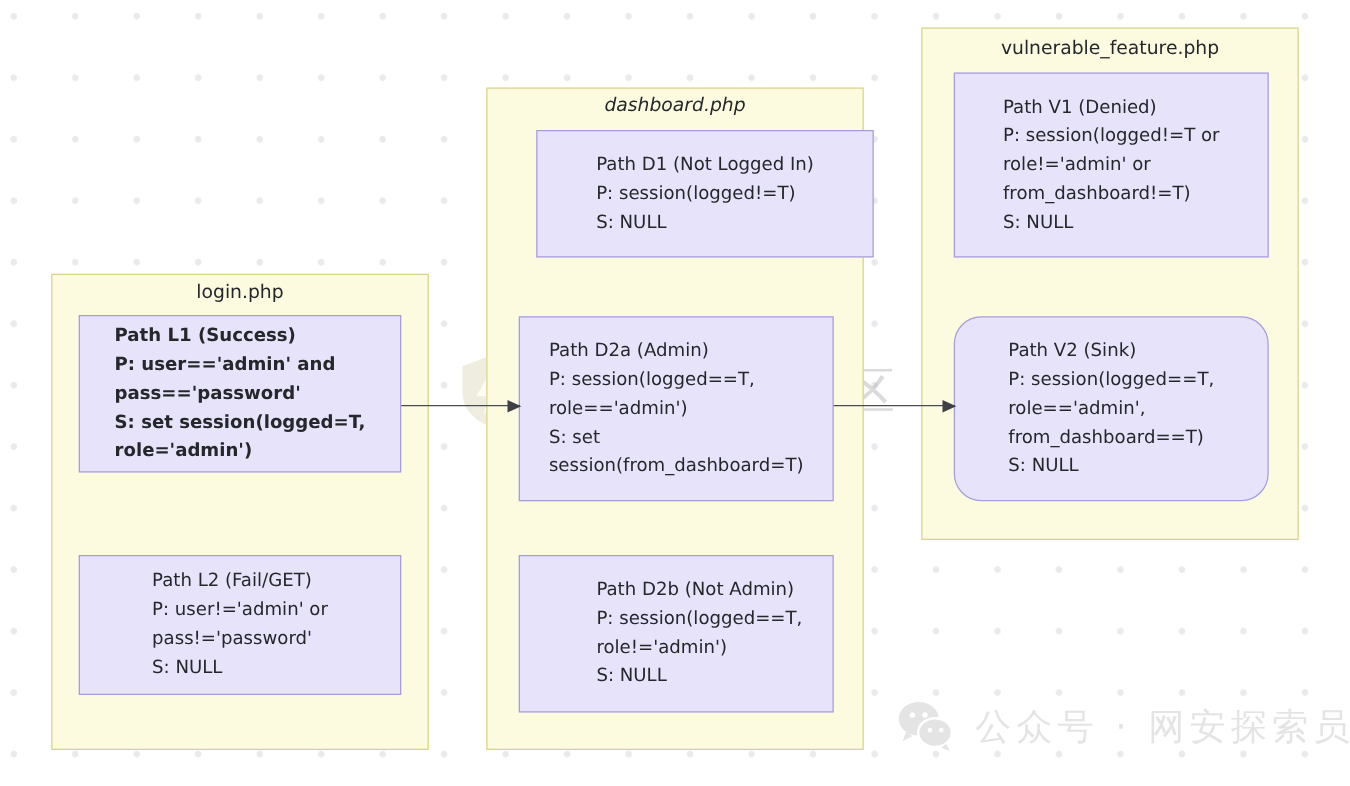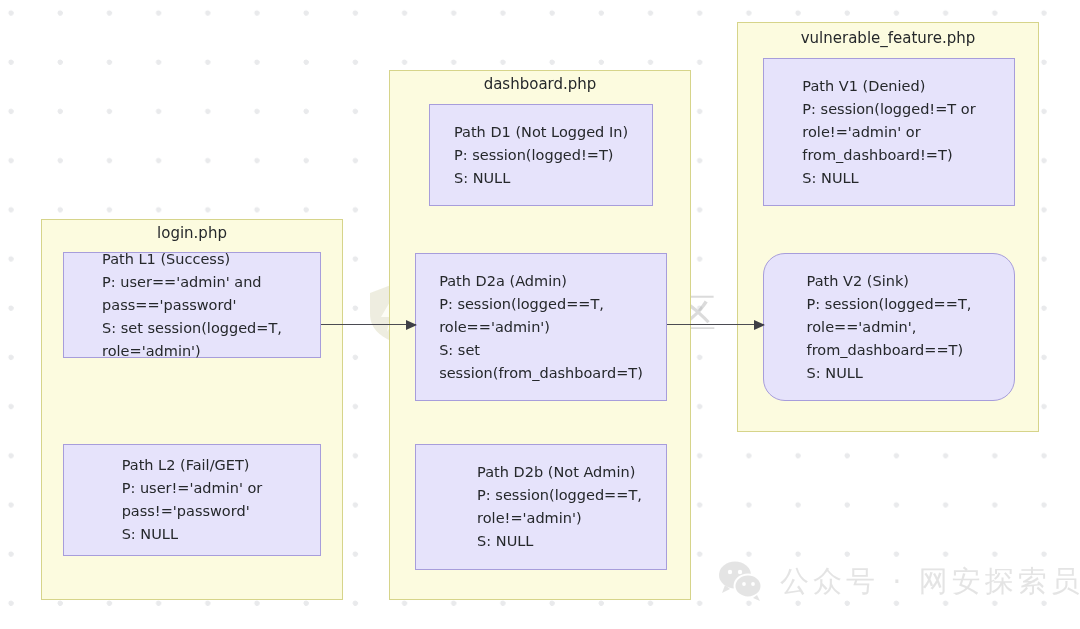--- a/index.html
+++ b/index.html
@@ -157,38 +157,38 @@
       <circle cx="37" cy="24" r="1.9" fill="#ffffff"></circle>
     </svg>
     <span class="wm-text">公众号 · 网安探索员</span>
   </div>
 
   <div id="diagram">
 
     <div class="container-box" style="left:41px; top:219px; width:302px; height:381px;">
       <div class="container-title" style="top:4px;">login.php</div>
     </div>
-    <div class="node" style="left:63px; top:252px; width:258px; height:106px;">
+    <div class="node" style="left:63px; top:252px; width:258px; height:126px;font-weight:bold;">
       <span class="node-text">Path L1 (Success)
 P: user=='admin' and
 pass=='password'
 S: set session(logged=T,
 role='admin')</span>
     </div>
     <div class="node" style="left:63px; top:444px; width:258px; height:112px;">
       <span class="node-text">Path L2 (Fail/GET)
 P: user!='admin' or
 pass!='password'
 S: NULL</span>
     </div>
 
     <div class="container-box" style="left:389px; top:70px; width:302px; height:530px;">
-      <div class="container-title" style="top:4px;">dashboard.php</div>
-    </div>
-    <div class="node" style="left:429px; top:104px; width:224px; height:102px;">
+      <div class="container-title" style="top:4px;font-style:italic;">dashboard.php</div>
+    </div>
+    <div class="node" style="left:429px; top:104px; width:270px; height:102px;">
       <span class="node-text">Path D1 (Not Logged In)
 P: session(logged!=T)
 S: NULL</span>
     </div>
     <div class="node" style="left:415px; top:253px; width:252px; height:148px;">
       <span class="node-text">Path D2a (Admin)
 P: session(logged==T,
 role=='admin')
 S: set
 session(from_dashboard=T)</span>

